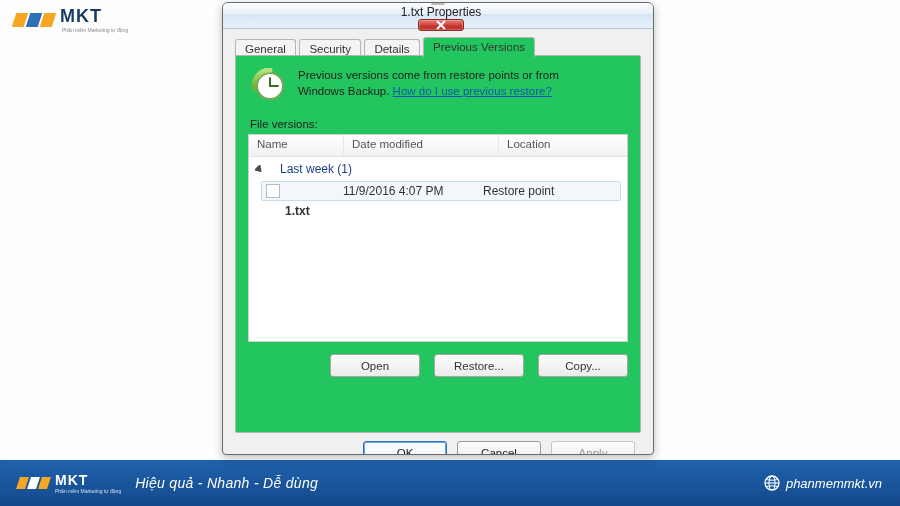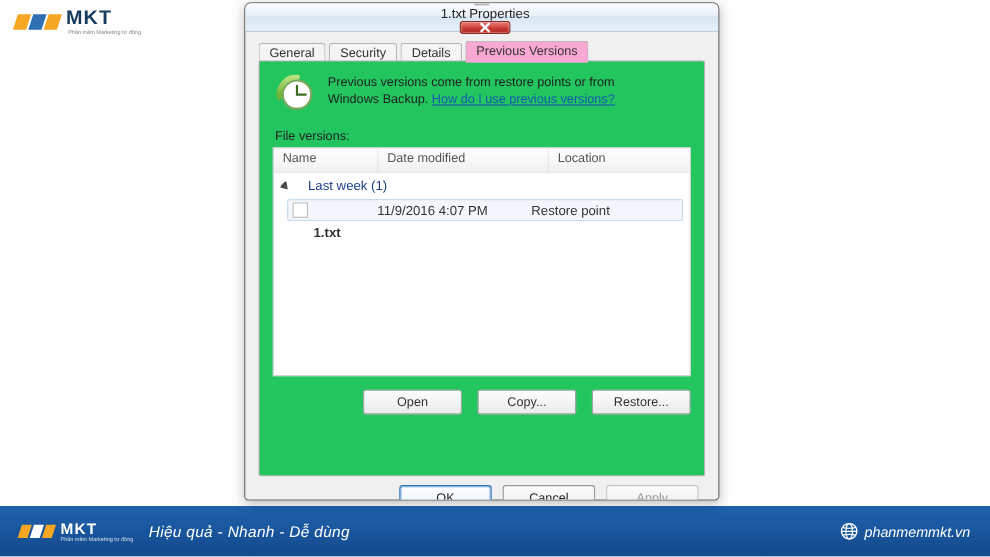--- a/index.html
+++ b/index.html
@@ -26,21 +26,21 @@
   .close-btn { width:46px; height:20px; border-radius:3px; display:flex; align-items:center; justify-content:center;
     background:linear-gradient(#e67a74,#d34b44 48%,#c53a32 52%,#b92f28); border:1px solid #8a2a25;
     box-shadow:inset 0 0 0 1px rgba(255,255,255,.25); cursor:pointer; }
   .close-btn svg { width:12px; height:10px; }
   .close-btn svg line { stroke:#fff; stroke-width:2; }
 
   .tab-strip { position:relative; height:26px; padding:8px 12px 0; }
   .tab-strip .tab { position:relative; display:inline-block; font-size:11.5px; color:#333;
     padding:3px 9px 3px; border:1px solid #b4b4b4; border-bottom:none; background:#f4f4f4;
     border-radius:3px 3px 0 0; margin-right:-1px; cursor:pointer; top:2px; }
-  .tab-strip .tab.active { background:#f9a8d4; z-index:3; padding-bottom:4px; top:0; }
+  .tab-strip .tab.active { background:#22c55e; z-index:3; padding-bottom:4px; top:0; }
   .sheet { position:relative; margin:0 12px 8px; height:378px; background:#22c55e; border:1px solid #b4b4b4; border-radius:2px; padding:10px 12px; }
 
   .intro { display:flex; gap:10px; margin-top:2px; }
   .clock-ico { width:40px; height:36px; flex-shrink:0; }
   .intro-txt { font-size:11.5px; color:#222; line-height:1.35; }
   .intro-txt a { color:#1656b3; text-decoration:underline; cursor:pointer; }
 
   .fv-label { font-size:11.5px; color:#222; margin:14px 0 4px 2px; }
 
   .list { border:1px solid #cfcfcf; height:208px; background:#fff; overflow:hidden; }
@@ -130,21 +130,21 @@
                 <stop offset="1" stop-color="#6fb23b"></stop>
               </linearGradient>
             </defs>
           <circle cx="22" cy="18" r="13" fill="#fff" stroke="#7aa75a" stroke-width="2"></circle>
           <path d="M22 10 L22 18 L30 18" stroke="#3b6d1f" stroke-width="2" fill="none" stroke-linecap="round"></path>
           <path d="M6 18 A16 16 0 0 1 22 2" fill="none" stroke="url(#gg)" stroke-width="5" stroke-linecap="round"></path>
           <polygon points="2,18 10,18 6,24" fill="#6fb23b"></polygon>
         </svg>
         <div class="intro-txt">
           <span>Previous versions come from restore points or from</span><br>
-          <span>Windows Backup. </span><a>How do I use previous versions?</a>
+          <span>Windows Backup. </span><a>How do I use previous restore?</a>
         </div>
       </div>
 
       <div class="fv-label">File versions:</div>
 
       <div class="list">
         <div class="list-head">
           <div class="col-name">Name</div>
           <div class="col-date">Date modified</div>
           <div class="col-loc">Location</div>
@@ -158,22 +158,22 @@
         <div class="row sel">
           <div class="file-ic"></div>
           <div class="r-name">1.txt</div>
           <div class="r-date">11/9/2016 4:07 PM</div>
           <div class="r-loc">Restore point</div>
         </div>
       </div>
 
       <div class="btn-row">
         <button>Open</button>
+        <button>Restore...</button>
         <button>Copy...</button>
-        <button>Restore...</button>
       </div>
     </div>
 
     <div class="dlg-foot">
       <button class="primary">OK</button>
       <button>Cancel</button>
       <button class="disabled">Apply</button>
     </div>
   </div>
 </div>

